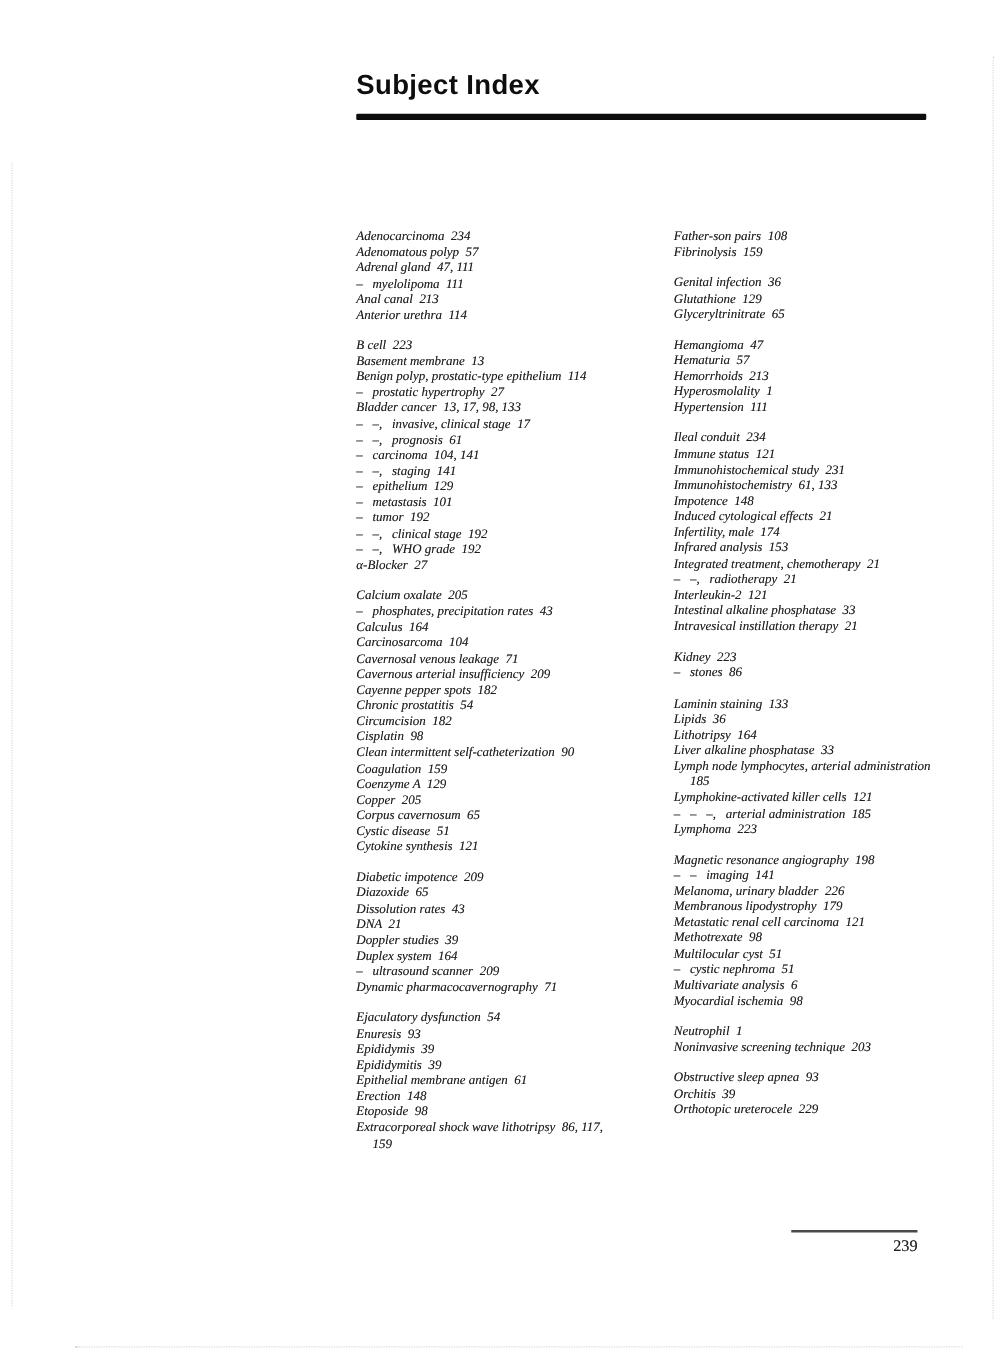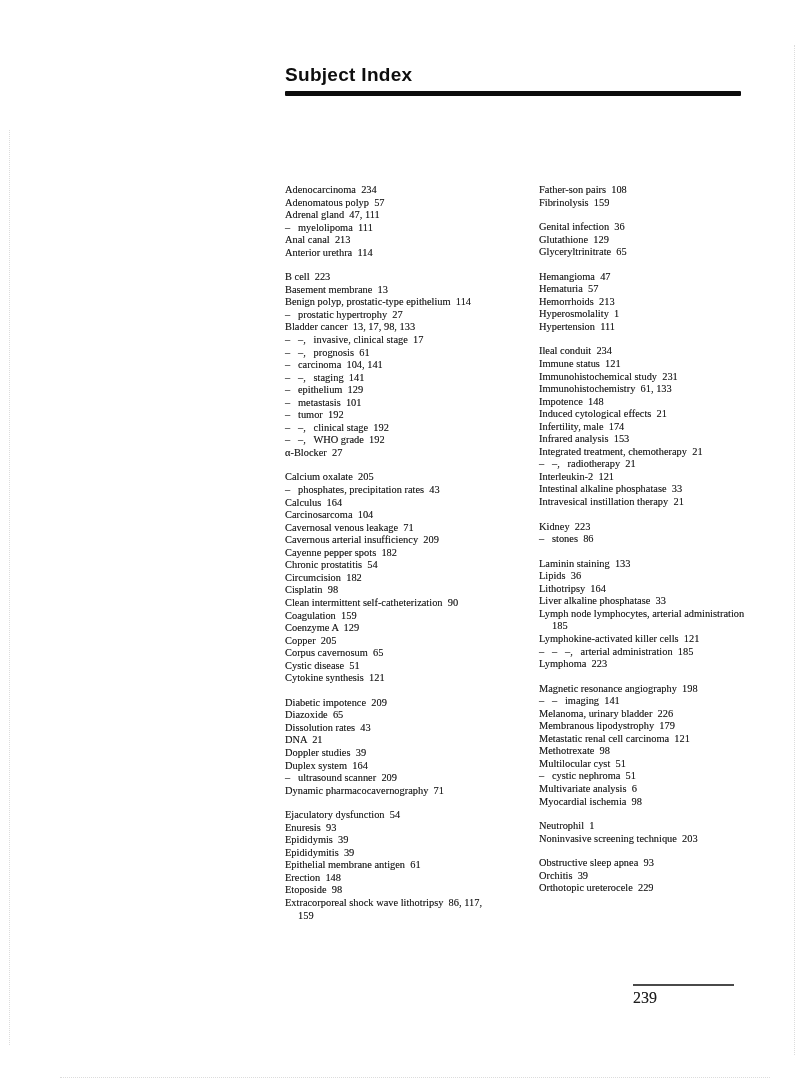--- a/index.html
+++ b/index.html
@@ -24,24 +24,24 @@
     left: 794px; top: 45px; height: 1010px; width: 0;
     border-left: 1px dotted #dcdcdc;
   }
   .scan-edge-bottom {
     position: absolute;
     left: 60px; top: 1077px; width: 710px; height: 0;
     border-top: 1px dotted #dcdcdc;
   }
   .page-title {
     position: absolute;
-    left: 285px; top: 51px;
+    left: 285px; top: 40px;
     font-family: "Liberation Sans", sans-serif;
     font-weight: 700;
-    font-size: 19px;
+    font-size: 22px;
     letter-spacing: 0.3px;
     color: #0e0e0e;
   }
   .header-rule {
     position: absolute;
     left: 285px; top: 91px;
     width: 456px; height: 5px;
     background: #0c0c0c;
     border-radius: 1px;
   }
@@ -49,34 +49,34 @@
     position: absolute;
     top: 184px;
     font-size: 10.4px;
     line-height: 12.55px;
     color: #1e1e1e;
     white-space: pre;
     text-shadow: 0 0 0.4px rgba(20,20,20,0.5);
   }
   .index-col.left  { left: 285px; width: 228px; }
   .index-col.right { left: 539px; width: 262px; }
-  .index-group { margin-bottom: 12px; }
+  .index-group { margin-bottom: 12px; font-style: italic; }
   .index-line { height: 12.55px; }
   .footer-rule {
     position: absolute;
     left: 633px; top: 984px;
     width: 101px; height: 2px;
     background: #4a4a4a;
   }
   .page-number {
     position: absolute;
     left: 633px; top: 989px;
     width: 101px;
-    text-align: left;
-    font-size: 16px;
+    text-align: right;
+    font-size: 13px;
     color: #1e1e1e;
     text-shadow: 0 0 0.4px rgba(20,20,20,0.5);
   }
 </style>
 </head>
 <body>
 
 <div class="scan-edge-left"></div>
 <div class="scan-edge-right"></div>
 <div class="scan-edge-bottom"></div>

